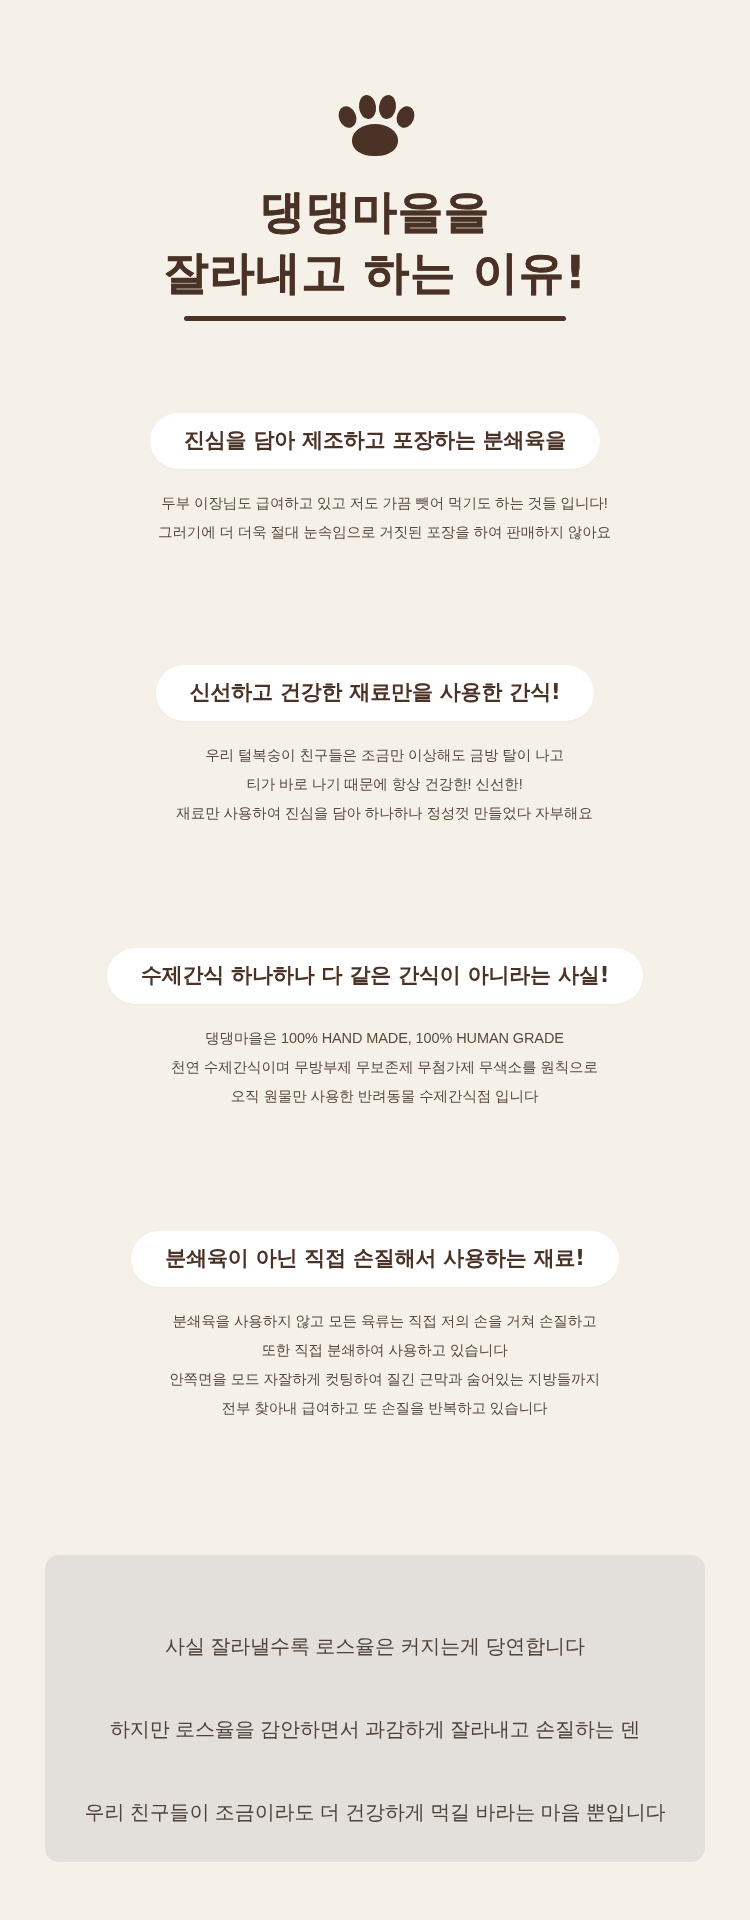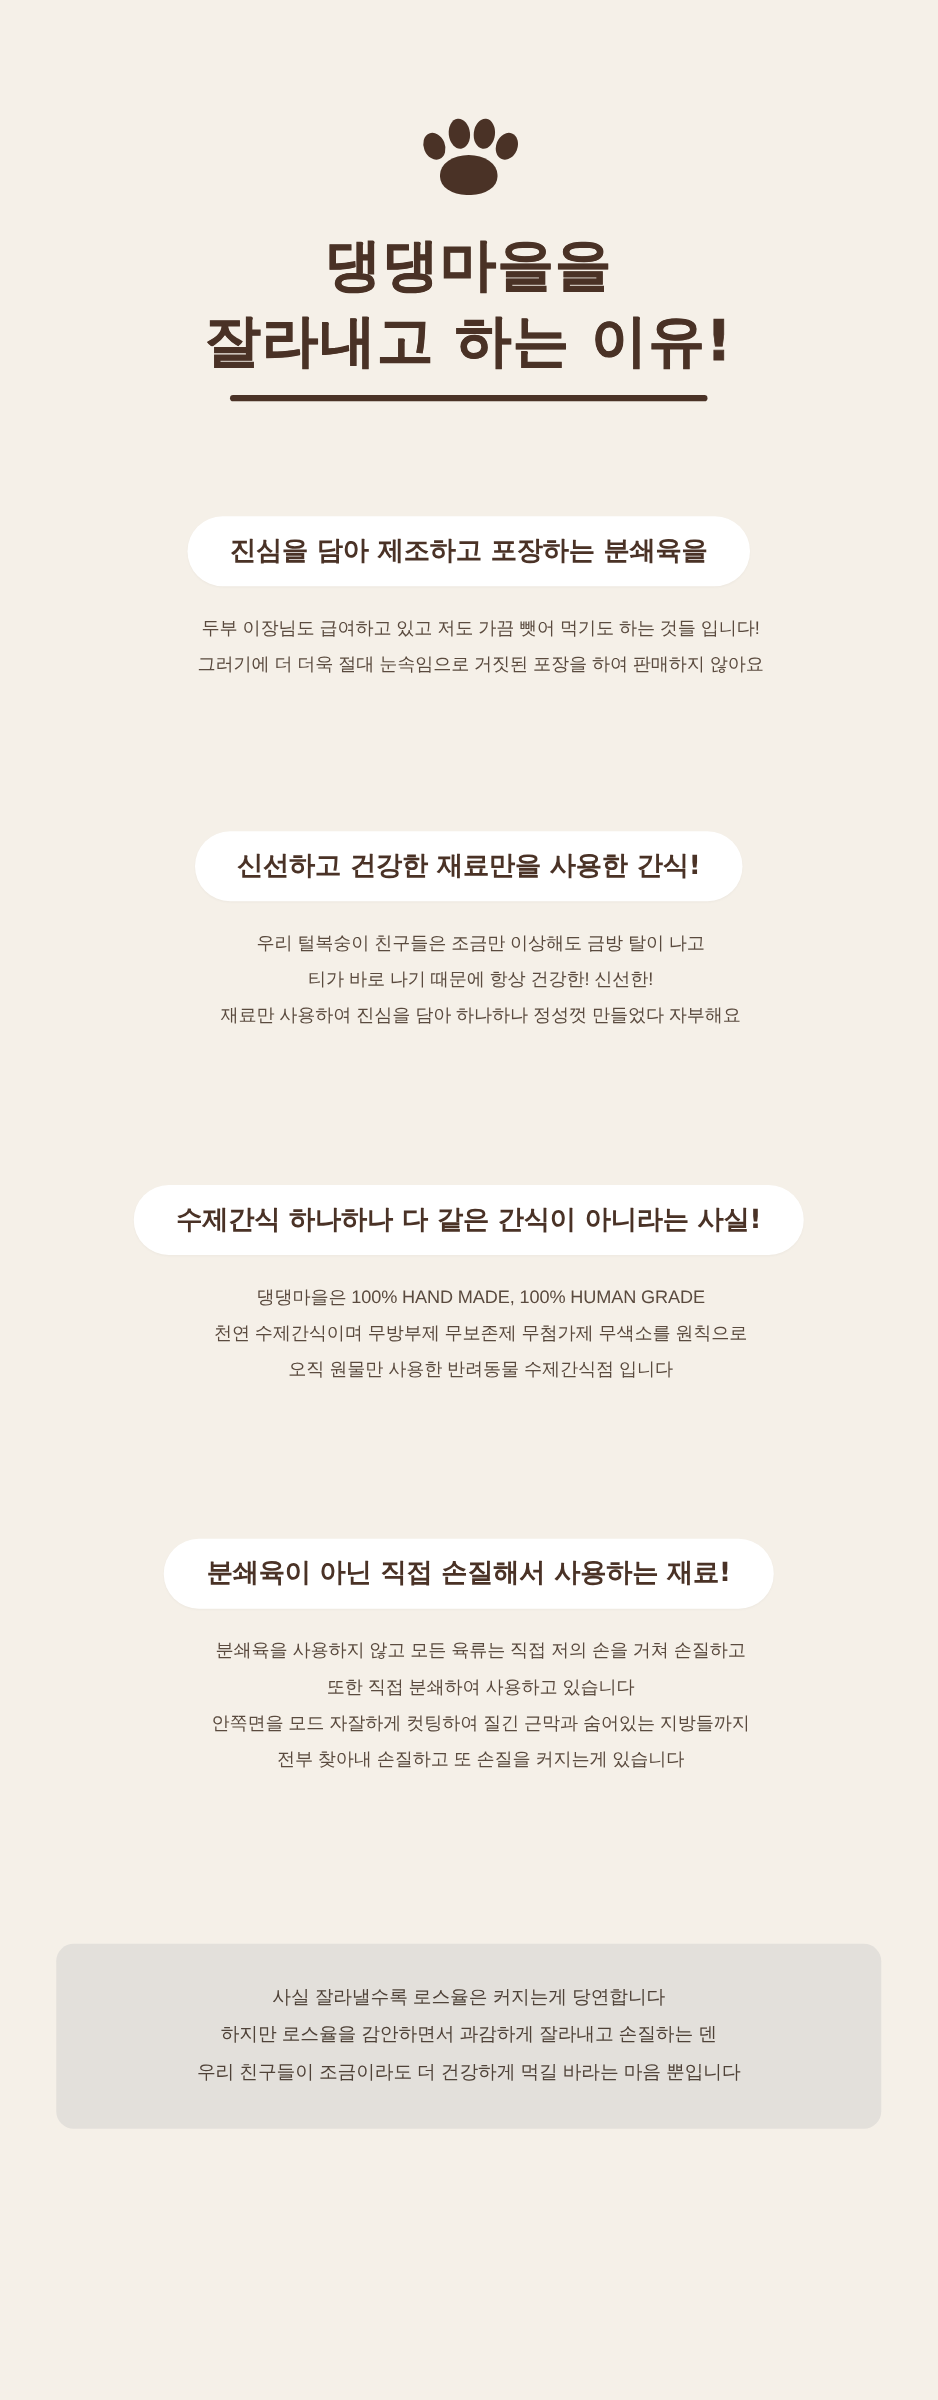--- a/index.html
+++ b/index.html
@@ -103,24 +103,25 @@
     margin: 132px auto 0;
     width: 660px;
     background: #e3e0db;
     border-radius: 14px;
     padding: 28px 20px 30px;
     box-sizing: border-box;
     text-align: center;
   }
   .note .row {
     display: block;
-    font-size: 15px;
+    font-size: 20px;
     line-height: 2.0;
     color: #4f4238;
     letter-spacing: -0.1px;
+    margin-top: 43px;
   }
 </style>
 </head>
 <body>
 
 <div class="page">
 
   <div class="header">
     <div class="paw">
       <span class="pad toe1"></span>
@@ -161,21 +162,21 @@
       <span class="row">오직 원물만 사용한 반려동물 수제간식점 입니다</span>
     </div>
   </div>
 
   <div class="section sec4">
     <div class="pill">분쇄육이 아닌 직접 손질해서 사용하는 재료!</div>
     <div class="body-text">
       <span class="row">분쇄육을 사용하지 않고 모든 육류는 직접 저의 손을 거쳐 손질하고</span>
       <span class="row">또한 직접 분쇄하여 사용하고 있습니다</span>
       <span class="row">안쪽면을 모드 자잘하게 컷팅하여 질긴 근막과 숨어있는 지방들까지</span>
-      <span class="row">전부 찾아내 손질하고 또 손질을 커지는게 있습니다</span>
+      <span class="row">전부 찾아내 급여하고 또 손질을 반복하고 있습니다</span>
     </div>
   </div>
 
   <div class="note">
     <span class="row">사실 잘라낼수록 로스율은 커지는게 당연합니다</span>
     <span class="row">하지만 로스율을 감안하면서 과감하게 잘라내고 손질하는 덴</span>
     <span class="row">우리 친구들이 조금이라도 더 건강하게 먹길 바라는 마음 뿐입니다</span>
   </div>
 
 </div>

